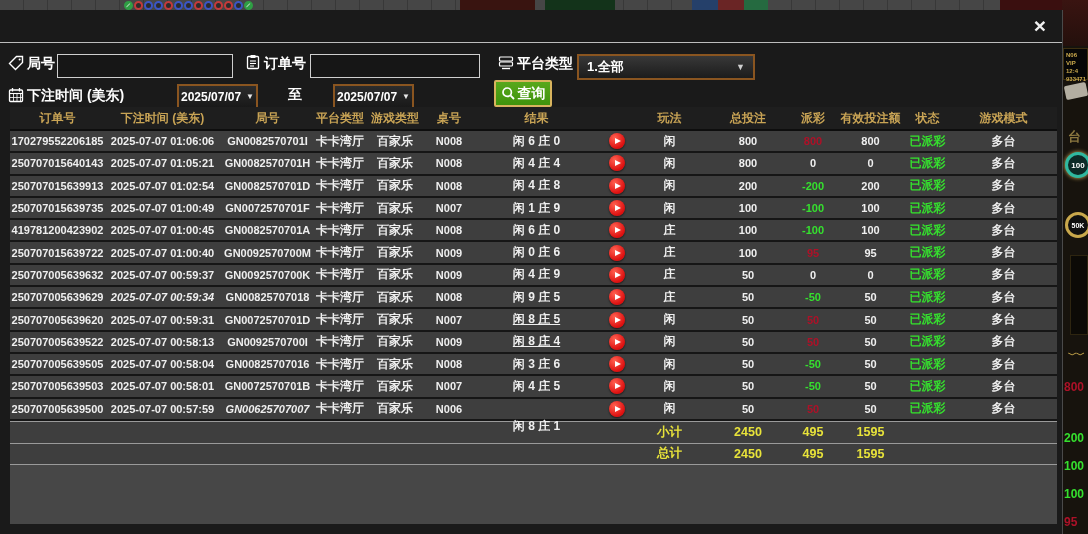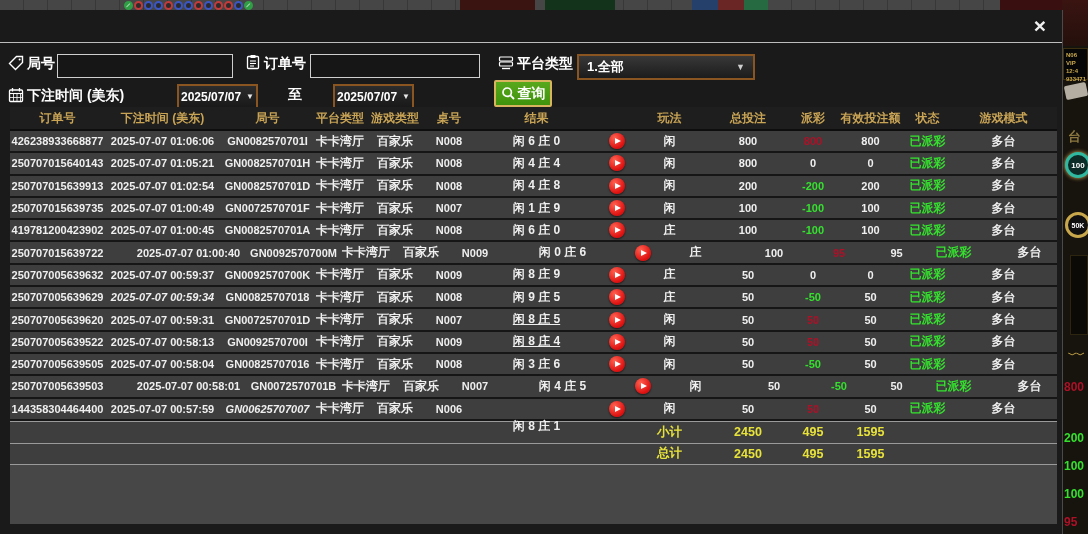--- a/index.html
+++ b/index.html
@@ -219,21 +219,21 @@
       <div class="tc" style="width: 127px;">结果</div>
       <div class="tc" style="width: 33px;"></div>
       <div class="tc" style="width: 73px;">玩法</div>
       <div class="tc" style="width: 84px;">总投注</div>
       <div class="tc" style="width: 46px;">派彩</div>
       <div class="tc" style="width: 69px;">有效投注额</div>
       <div class="tc" style="width: 45px;">状态</div>
       <div class="tc" style="width: 107px;">游戏模式</div>
     </div>
     <div class="trow drow">
-      <div class="tc" style="width: 95px;">426238933668877</div>
+      <div class="tc" style="width: 95px;">170279552206185</div>
       <div class="tc" style="width: 115px;">2025-07-07 01:06:06</div>
       <div class="tc" style="width: 95px;">GN0082570701I</div>
       <div class="tc cn" style="width: 50px;">卡卡湾厅</div>
       <div class="tc cn" style="width: 60px;">百家乐</div>
       <div class="tc" style="width: 48px;">N008</div>
       <div class="tc cn" style="width: 127px;">闲 6 庄 0</div>
       <div class="tc" style="width: 33px;">
         <span class="playbtn">
           <span class="tri"></span>
         </span>
@@ -320,21 +320,21 @@
       </div>
       <div class="tc cn" style="width: 73px;">庄</div>
       <div class="tc" style="width: 84px;">100</div>
       <div class="tc pay-green" style="width: 46px;">-100</div>
       <div class="tc" style="width: 69px;">100</div>
       <div class="tc cn st-green" style="width: 45px;">已派彩</div>
       <div class="tc cn" style="width: 107px;">多台</div>
     </div>
     <div class="trow drow">
       <div class="tc" style="width: 95px;">250707015639722</div>
-      <div class="tc" style="width: 115px; margin-left: 26px;">2025-07-07 01:00:40</div>
+      <div class="tc" style="width: 115px;">2025-07-07 01:00:40</div>
       <div class="tc" style="width: 95px;">GN0092570700M</div>
       <div class="tc cn" style="width: 50px;">卡卡湾厅</div>
       <div class="tc cn" style="width: 60px;">百家乐</div>
       <div class="tc" style="width: 48px;">N009</div>
       <div class="tc cn" style="width: 127px;">闲 0 庄 6</div>
       <div class="tc" style="width: 33px;">
         <span class="playbtn">
           <span class="tri"></span>
         </span>
       </div>
@@ -345,21 +345,21 @@
       <div class="tc cn st-green" style="width: 45px;">已派彩</div>
       <div class="tc cn" style="width: 107px;">多台</div>
     </div>
     <div class="trow drow">
       <div class="tc" style="width: 95px;">250707005639632</div>
       <div class="tc" style="width: 115px;">2025-07-07 00:59:37</div>
       <div class="tc" style="width: 95px;">GN0092570700K</div>
       <div class="tc cn" style="width: 50px;">卡卡湾厅</div>
       <div class="tc cn" style="width: 60px;">百家乐</div>
       <div class="tc" style="width: 48px;">N009</div>
-      <div class="tc cn" style="width: 127px;">闲 8 庄 9</div>
+      <div class="tc cn" style="width: 127px;">闲 4 庄 9</div>
       <div class="tc" style="width: 33px;">
         <span class="playbtn">
           <span class="tri"></span>
         </span>
       </div>
       <div class="tc cn" style="width: 73px;">庄</div>
       <div class="tc" style="width: 84px;">50</div>
       <div class="tc pay-white" style="width: 46px;">0</div>
       <div class="tc" style="width: 69px;">0</div>
       <div class="tc cn st-green" style="width: 45px;">已派彩</div>
@@ -440,40 +440,40 @@
       </div>
       <div class="tc cn" style="width: 73px;">闲</div>
       <div class="tc" style="width: 84px;">50</div>
       <div class="tc pay-green" style="width: 46px;">-50</div>
       <div class="tc" style="width: 69px;">50</div>
       <div class="tc cn st-green" style="width: 45px;">已派彩</div>
       <div class="tc cn" style="width: 107px;">多台</div>
     </div>
     <div class="trow drow">
       <div class="tc" style="width: 95px;">250707005639503</div>
-      <div class="tc" style="width: 115px; margin-left: 26px;">2025-07-07 00:58:01</div>
+      <div class="tc" style="width: 115px;">2025-07-07 00:58:01</div>
       <div class="tc" style="width: 95px;">GN0072570701B</div>
       <div class="tc cn" style="width: 50px;">卡卡湾厅</div>
       <div class="tc cn" style="width: 60px;">百家乐</div>
       <div class="tc" style="width: 48px;">N007</div>
       <div class="tc cn" style="width: 127px;">闲 4 庄 5</div>
       <div class="tc" style="width: 33px;">
         <span class="playbtn">
           <span class="tri"></span>
         </span>
       </div>
       <div class="tc cn" style="width: 73px;">闲</div>
       <div class="tc" style="width: 84px;">50</div>
       <div class="tc pay-green" style="width: 46px;">-50</div>
       <div class="tc" style="width: 69px;">50</div>
       <div class="tc cn st-green" style="width: 45px;">已派彩</div>
       <div class="tc cn" style="width: 107px;">多台</div>
     </div>
     <div class="trow drow">
-      <div class="tc" style="width: 95px;">144358304464400</div>
+      <div class="tc" style="width: 95px;">250707005639500</div>
       <div class="tc" style="width: 115px;">2025-07-07 00:57:59</div>
       <div class="tc" style="width: 95px; font-style: italic;">GN00625707007</div>
       <div class="tc cn" style="width: 50px;">卡卡湾厅</div>
       <div class="tc cn" style="width: 60px;">百家乐</div>
       <div class="tc" style="width: 48px;">N006</div>
       <div class="tc cn" style="width: 127px; margin-top: 35px;">闲 8 庄 1</div>
       <div class="tc" style="width: 33px;">
         <span class="playbtn">
           <span class="tri"></span>
         </span>

